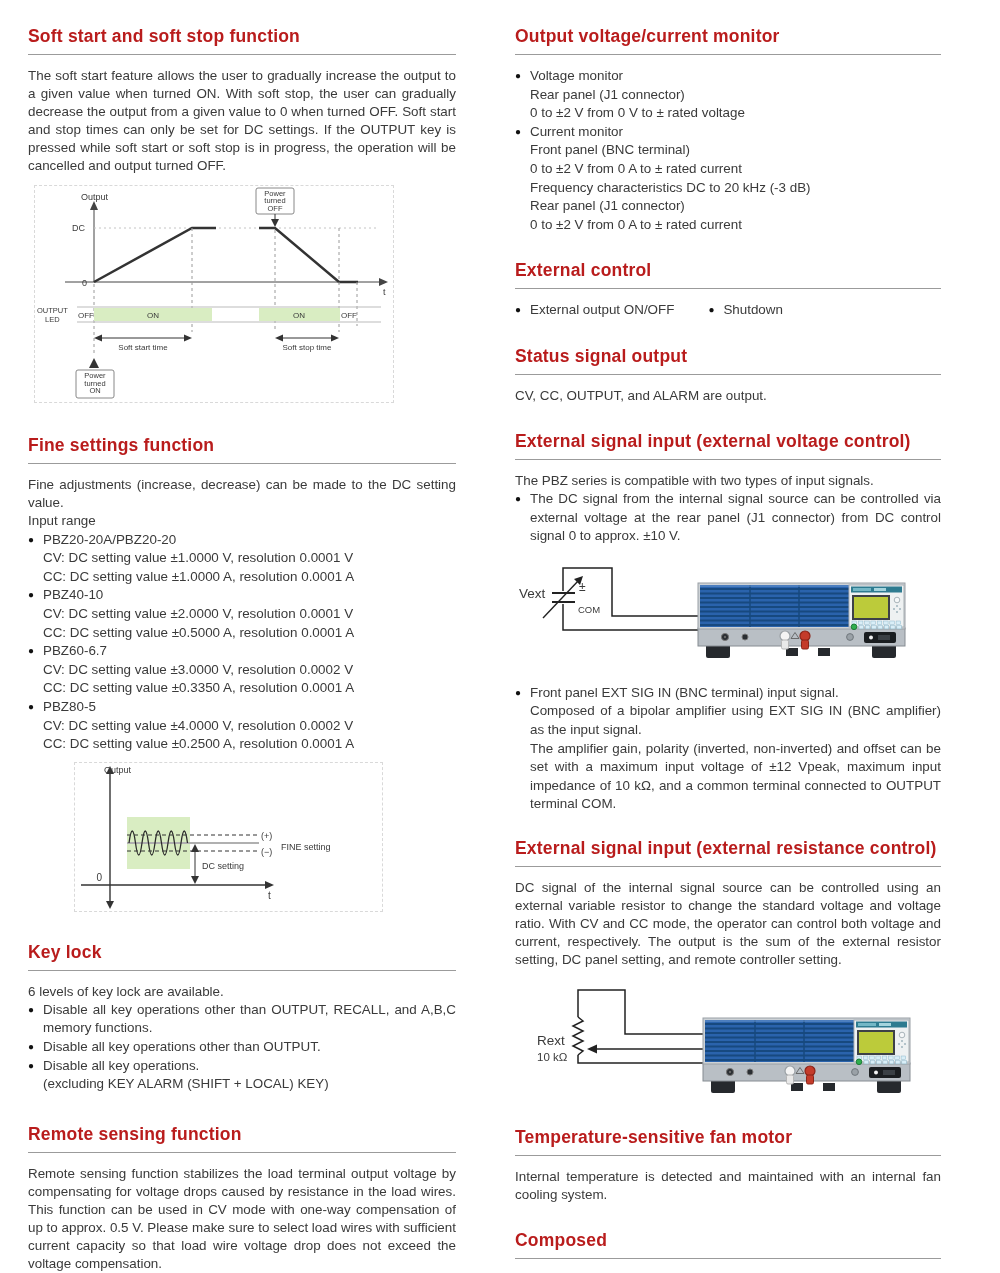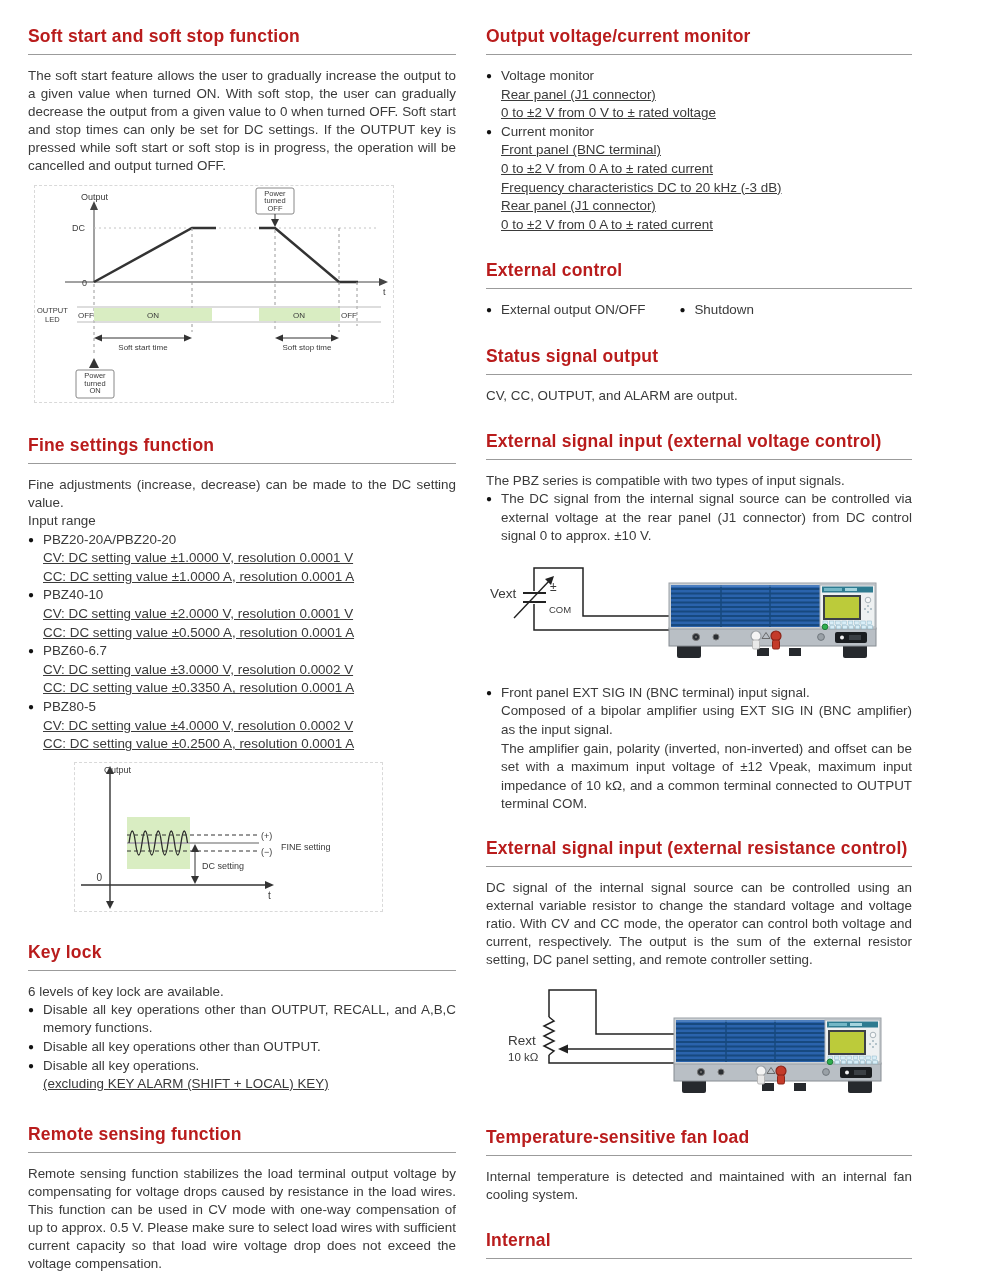--- a/index.html
+++ b/index.html
@@ -1,29 +1,29 @@
 <!DOCTYPE html>
 <html><head>
 <meta charset="utf-8">
 <style>
   html,body{margin:0;padding:0;background:#ffffff;}
   .page{position:relative;width:1000px;height:1273px;background:#fff;
         font-family:"Liberation Sans","DejaVu Sans",sans-serif;color:#3a3a3a;overflow:hidden;}
   .col{position:absolute;top:26px;}
   .col-left{left:28px;width:428px;}
-  .col-right{left:486px;width:426px;}
+  .col-right{left:515px;width:426px;}
   h2{font-size:17.5px;font-weight:bold;color:#b91c1c;margin:0;letter-spacing:.2px;}
   .rule{border-top:1px solid #9b9b9b;margin-top:7px;height:0;}
   p.body{margin:12px 0 0;font-size:13.4px;line-height:18px;}
   .j{text-align:justify;}
   .line{font-size:13.4px;line-height:18.6px;}
   .bul{display:flex;margin:0;font-size:13.4px;line-height:18.6px;}
   .dot{width:15px;flex:0 0 15px;font-size:10px;line-height:18.6px;color:#111;}
   .bt{flex:1;}
-  .ind{padding-left:15px;font-size:13.4px;line-height:18.6px;text-decoration:underline;}
+  .ind{padding-left:15px;font-size:13.4px;line-height:18.6px;}
   .sec{margin-top:0;}
   .mt26{margin-top:26px;} .mt30{margin-top:30px;} .mt32{margin-top:32px;} .mt24{margin-top:24px;}
   .fig{display:block;}
   .figbox{border:1px dashed #d9d9d9;background:#fff;}
   .fig1{margin:10px 0 0 6px;}
   .fig2{margin:8px 0 0 46px;}
   .figr{margin-top:10px;}
   svg text{font-family:"Liberation Sans","DejaVu Sans",sans-serif;fill:#3a3a3a;}
   .inlinegap{margin-left:34px;}
 </style>
@@ -323,25 +323,25 @@
         <path d="M63,38 V11 H110 V55 H188" fill="none" stroke="#222" stroke-width="1.5"></path>
         <polyline points="63,38 68,42 58,47 68,52 58,57 68,62 58,67 68,72 63,76" fill="none" stroke="#222" stroke-width="1.5"></polyline>
         <path d="M63,76 V84 H188" fill="none" stroke="#222" stroke-width="1.5"></path>
         <line x1="188" y1="70" x2="80" y2="70" stroke="#222" stroke-width="1.5"></line>
         <polygon points="72,70 82,65.5 82,74.5" fill="#222"></polygon>
         <use href="#psu-art" x="188" y="38"></use>
       </svg>
     </div>
 
     <div class="sec mt26">
-      <h2>Temperature-sensitive fan load</h2>
+      <h2>Temperature-sensitive fan motor</h2>
       <div class="rule"></div>
       <p class="body j">Internal temperature is detected and maintained with an internal fan cooling system.</p>
     </div>
 
     <div class="sec mt26">
-      <h2>Internal</h2>
+      <h2>Composed</h2>
       <div class="rule"></div>
 
     </div>
 
   </div>
 </div>
 
 </body></html>

